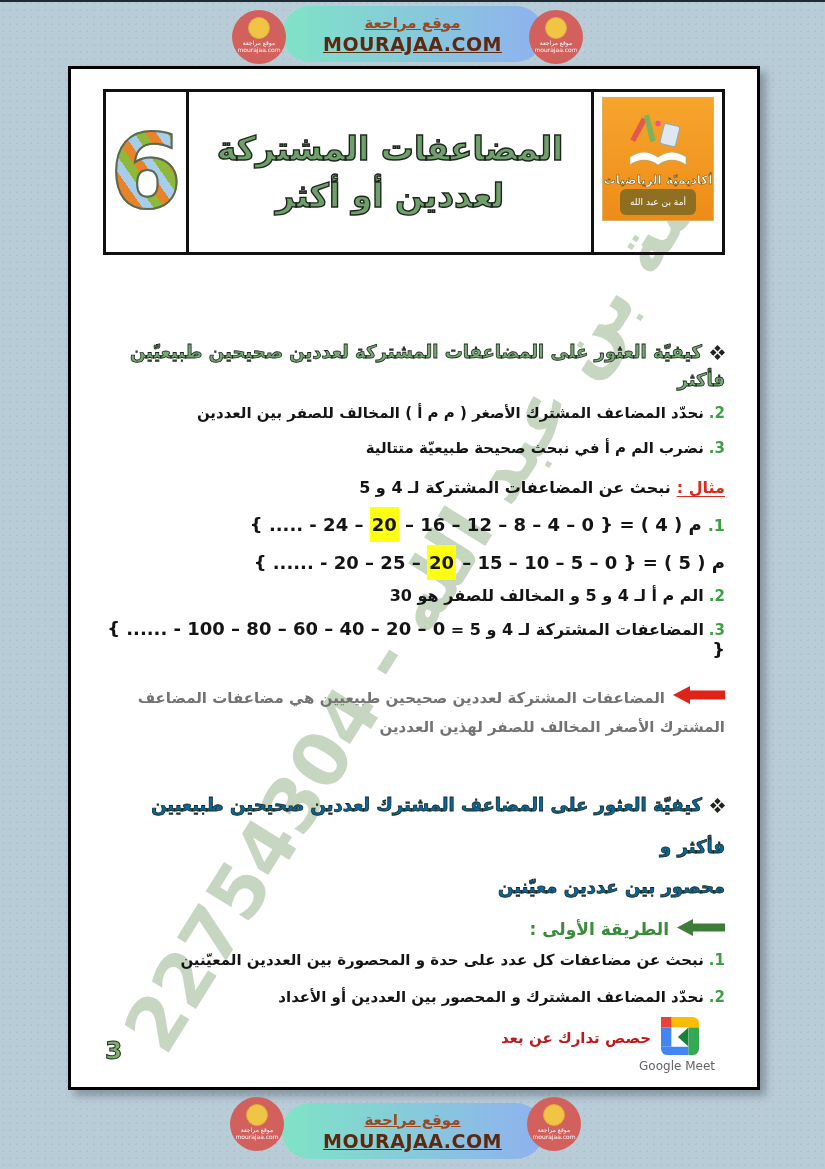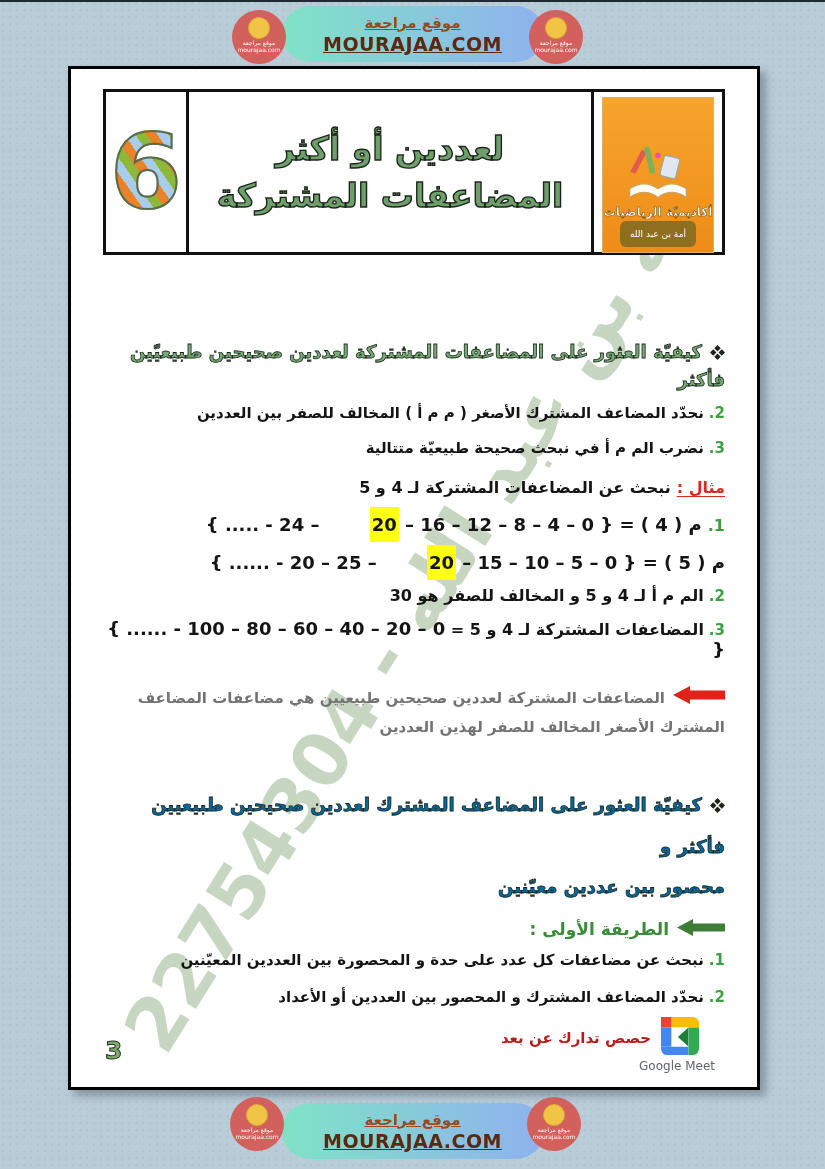--- a/index.html
+++ b/index.html
@@ -55,41 +55,41 @@
     -webkit-background-clip:text;background-clip:text;color:transparent;
     -webkit-text-stroke:2px #5a6a50;
   }
   .title-cell{flex:1;border-right:3px solid #111;display:flex;flex-direction:column;align-items:center;justify-content:center;gap:8px;}
   .title-line{
     font-size:33px;font-weight:bold;color:#6fa06b;
     -webkit-text-stroke:1.4px #1c241c;direction:rtl;
   }
   .logo-cell{width:128px;display:flex;align-items:flex-start;justify-content:center;padding-top:5px;}
   .academy{
-    width:112px;height:156px;border:1px solid #d8b06a;
+    width:112px;height:124px;border:1px solid #d8b06a;
     background:linear-gradient(#f7a52c,#ee8c18);
     display:flex;flex-direction:column;align-items:center;justify-content:flex-end;
     padding-bottom:5px;box-sizing:border-box;gap:2px;
   }
   .academy .name{font-size:12px;font-weight:bold;color:#fff;-webkit-text-stroke:.5px #5a4a10;direction:rtl;}
   .academy .teacher{font-size:9px;color:#fff;background:rgba(110,100,35,.75);border-radius:6px;padding:8px 10px;direction:rtl;}
   
   .rtl{direction:rtl;text-align:right;color:#141414;}
   .h-green{
     margin-top:84px;font-size:18px;font-weight:bold;color:#76ab74;
     -webkit-text-stroke:.8px #1b241b;line-height:26px;
   }
   .step{margin-top:6px;font-size:15px;font-weight:bold;line-height:29px;}
   .step .num{color:#3d9f43;margin-left:5px;}
   .example{margin-top:15px;font-size:16px;font-weight:bold;}
   .example .ex-label{color:#d92b1f;text-decoration:underline;text-underline-offset:3px;margin-left:6px;}
   .eq{margin-top:17px;font-size:18px;font-weight:bold;padding-left:4px;}
   .eq .num{color:#3d9f43;margin-left:6px;font-size:16px;}
   .eq .set{direction:ltr;unicode-bidi:embed;}
-  .hl{background:#ffff12;padding:7px 2px;margin-left:44px;}
+  .hl{background:#ffff12;padding:7px 2px;}
   .result{margin-top:13px;font-size:16px;font-weight:bold;}
   .result .num{color:#3d9f43;margin-left:5px;font-size:15px;}
   .result .set{direction:ltr;unicode-bidi:embed;font-size:18px;}
   .note{margin-top:24px;font-size:15px;font-weight:bold;color:#737373;line-height:28px;}
   .note .arrow-red{display:inline-block;vertical-align:middle;margin-left:8px;}
   .h2-green{
     margin-top:44px;text-align:right;font-size:18px;font-weight:bold;color:#0369a1;
     -webkit-text-stroke:.8px #1b241b;line-height:40px;
   }
   .diamond{display:inline-block;vertical-align:-2px;margin-left:8px;}
@@ -132,22 +132,22 @@
 
   <div class="watermark">22754304 - أمة بن عبد الله</div>
 
   <div class="content">
 
     <div class="header-box">
       <div class="num-cell">
         <span class="big-six">6</span>
       </div>
       <div class="title-cell">
+        <span class="title-line">المضاعفات المشتركة</span>
         <span class="title-line">لعددين أو أكثر</span>
-        <span class="title-line">المضاعفات المشتركة</span>
       </div>
       <div class="logo-cell">
         <div class="academy">
           <svg width="74" height="58" viewBox="0 0 60 46">
             <rect x="12" y="3" width="4.5" height="20" fill="#e05a4e" transform="rotate(28 14 13)"></rect>
             <rect x="21" y="1" width="4.5" height="22" fill="#7cb35a" transform="rotate(-14 23 12)"></rect>
             <rect x="33" y="9" width="13" height="17" rx="2" fill="#dfe7f0" stroke="#9aa" transform="rotate(14 40 18)"></rect>
             <path d="M7 35 Q19 27 30 35 Q41 27 53 35 L53 42 Q41 34 30 42 Q19 34 7 42 Z" fill="#fffdf5" stroke="#caa45a"></path>
             <circle cx="30" cy="8" r="2.2" fill="#e9519b"></circle>
           </svg>

